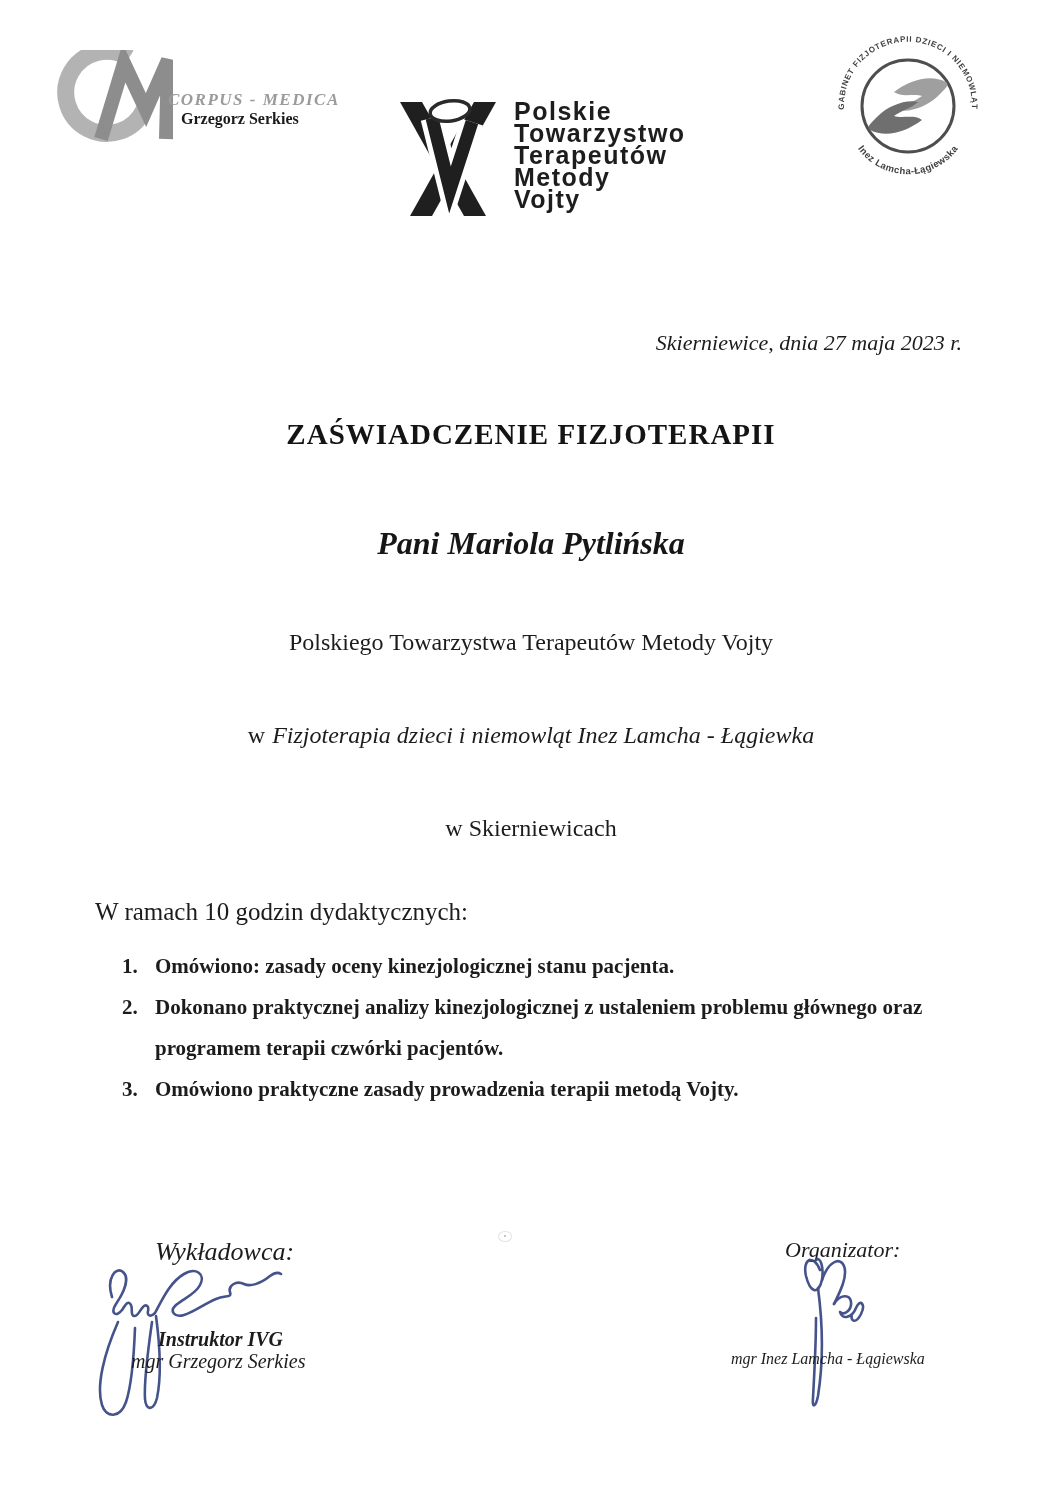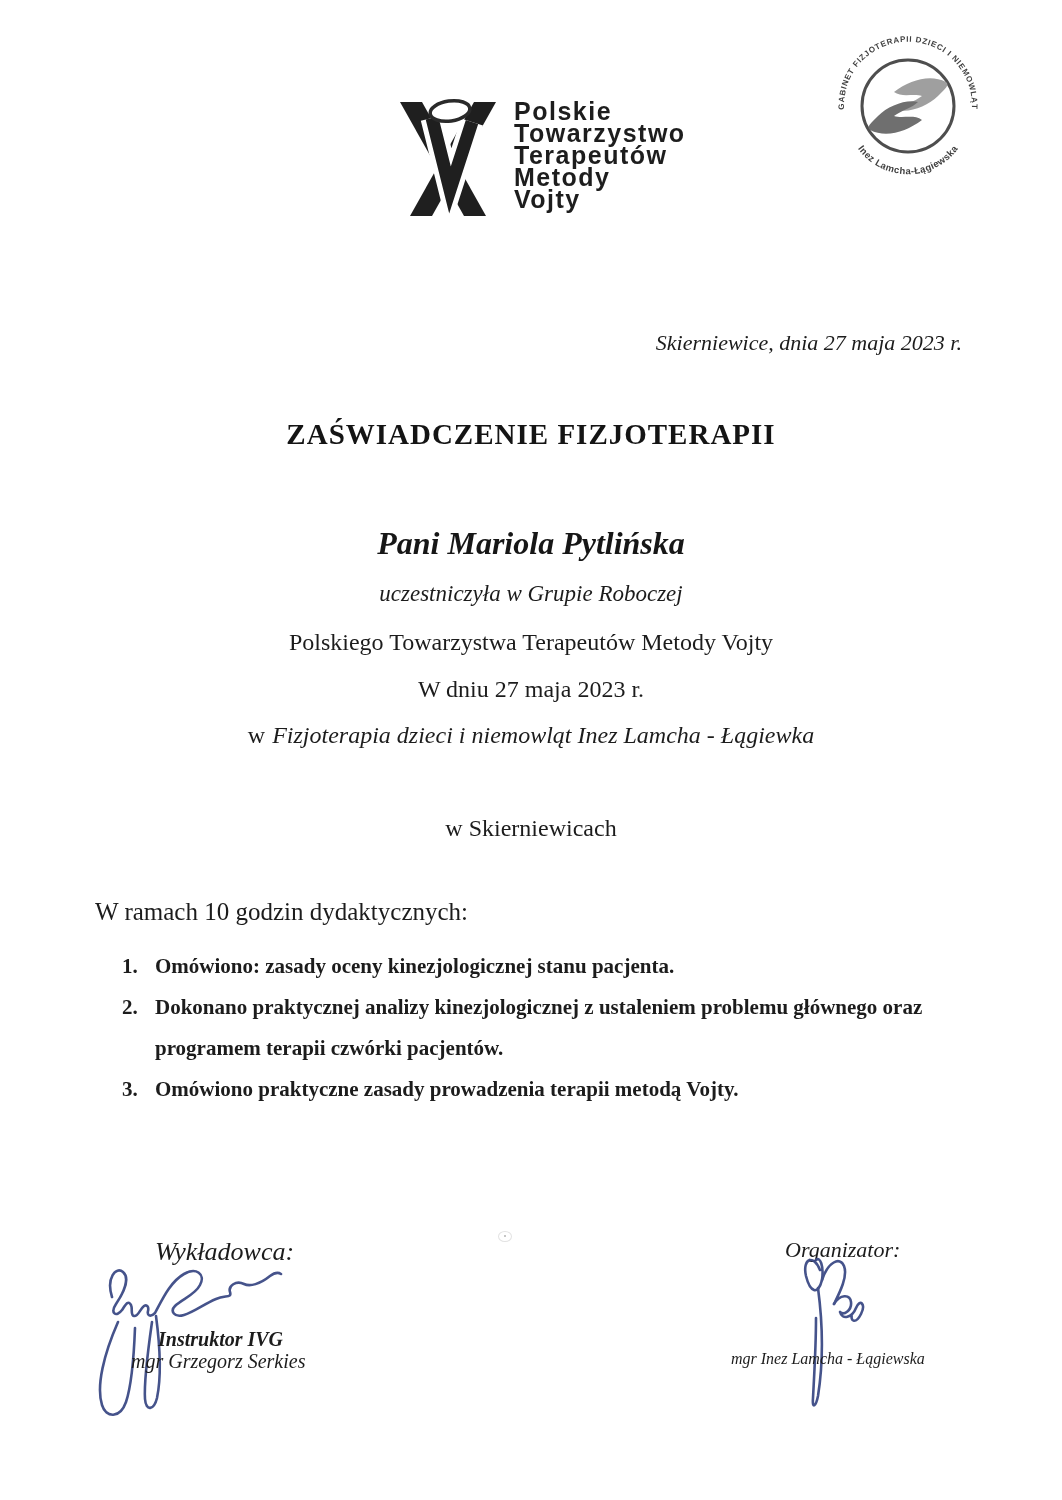--- a/index.html
+++ b/index.html
@@ -84,20 +84,28 @@
   .speck::after{
     content:"";position:absolute;left:5px;top:3px;width:2px;height:2px;
     background:#9a9a9a;border-radius:50%;
   }
 </style>
 </head>
 <body>
 
 <div class="page">
 
+  <div class="abs cm-logo">
+    <svg width="128" height="96" viewBox="0 0 128 96">
+      <path d="M92,16 A41,41 0 1 0 94,70" transform="rotate(-14 55 45)" fill="none" stroke="#b3b3b3" stroke-width="17" stroke-linecap="butt"></path>
+      <path d="M56,89 L79,13 L101,60 L123,10 L121,89" fill="none" stroke="#8d8d8d" stroke-width="14" stroke-linecap="butt" stroke-linejoin="miter"></path>
+    </svg>
+    <div class="cm-text1">CORPUS - MEDICA</div>
+    <div class="cm-text2">Grzegorz Serkies</div>
+  </div>
 
   <div class="abs vojta-logo">
     <svg width="104" height="126" viewBox="0 0 104 126">
       <polygon points="4,6 26,6 90,120 68,120" fill="#1f1f1f"></polygon>
       <polygon points="78,6 100,6 36,120 14,120" fill="#1f1f1f"></polygon>
       <path d="M36,22 L54,94 L76,26" fill="none" stroke="#ffffff" stroke-width="23" stroke-linecap="butt"></path>
       <path d="M36,22 L54,94 L76,26" fill="none" stroke="#1f1f1f" stroke-width="13" stroke-linecap="butt"></path>
       <ellipse cx="54" cy="15" rx="20" ry="10" transform="rotate(-8 54 15)" fill="#ffffff" stroke="#2a2a2a" stroke-width="3.5"></ellipse>
     </svg>
     <div class="vojta-text">
@@ -128,23 +136,21 @@
       </text>
     </svg>
   </div>
 
   <div class="abs date-line">Skierniewice, dnia 27 maja 2023 r.</div>
 
   <div class="abs doc-title">ZAŚWIADCZENIE FIZJOTERAPII</div>
 
   <div class="abs recipient">Pani Mariola Pytlińska</div>
 
-  <div class="abs bodyline bl-1">uczestniczyła w Grupie Roboczej</div>
   <div class="abs bodyline bl-2">Polskiego Towarzystwa Terapeutów Metody Vojty</div>
-  <div class="abs bodyline bl-3">W dniu 27 maja 2023 r.</div>
   <div class="abs bodyline bl-4"><span class="pre">w</span><span class="it">Fizjoterapia dzieci i niemowląt Inez Lamcha - Łągiewka</span></div>
   <div class="abs bodyline bl-6">w Skierniewicach</div>
 
   <div class="abs section-intro">W ramach 10 godzin dydaktycznych:</div>
 
   <div class="abs list">
     <div class="list-row">
       <div class="list-num">1.</div>
       <div class="list-text">Omówiono: zasady oceny kinezjologicznej stanu pacjenta.</div>
     </div>

